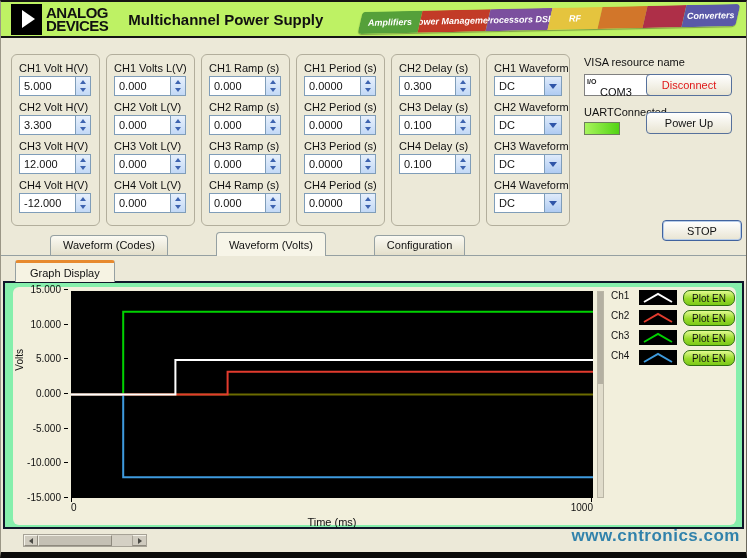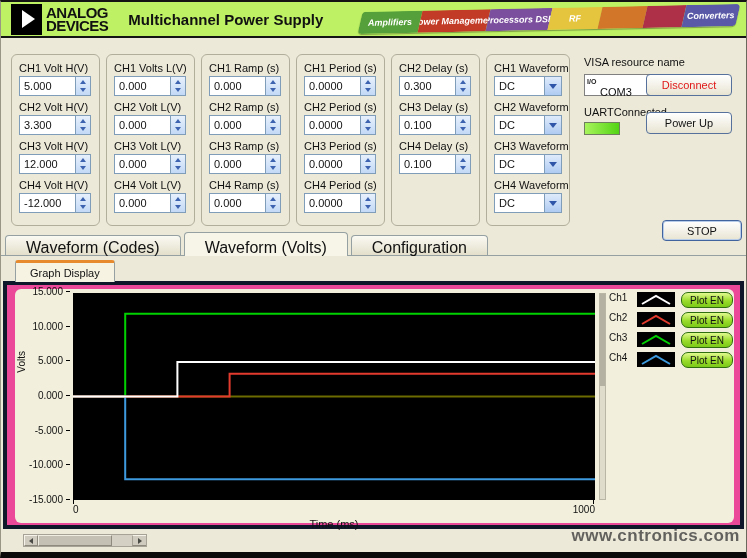--- a/index.html
+++ b/index.html
@@ -51,29 +51,29 @@
   .led { position: absolute; left: 8px; top: 68px; width: 36px; height: 13px;
     background: linear-gradient(90deg, #A8F45C, #52D414); border: 1px solid #6E7E5E; }
   .xp-btn { background: linear-gradient(#FFFFFF, #E8E4D2); border: 1px solid #56719C; border-radius: 4px;
     font-size: 11px; display: flex; align-items: center; justify-content: center; cursor: default; }
   .disconnect-btn { position: absolute; right: 8px; top: 20px; width: 86px; height: 22px; color: #E01818; }
   .powerup-btn { position: absolute; right: 8px; top: 58px; width: 86px; height: 22px; }
   
   .tabstrip { position: relative; margin-top: 2px; height: 24px; border-bottom: 1px solid #95A0A2;
     display: flex; align-items: flex-end; gap: 3px; padding-left: 4px; }
   .tab { background: linear-gradient(#FBFAF3, #E3DFCB); border: 1px solid #95A0A2; border-bottom: none;
-    border-radius: 4px 4px 0 0; font-size: 16px; padding: 3px 20px 0; height: 20px; }
+    border-radius: 4px 4px 0 0; font-size: 11px; padding: 3px 12px 0; height: 20px; margin-left: 45px; }
   .tab.active { background: #F7F5E8; height: 24px; padding-top: 6px; margin-bottom: -1px; z-index: 2; position: relative; }
   .stop-btn { position: absolute; right: 4px; bottom: 14px; width: 80px; height: 21px;
     box-shadow: inset 0 0 0 1px #B6CCE8; border-color: #41639E; }
   
   .content { position: relative; height: 292px; }
   .subtab { display: inline-block; margin: 4px 0 0 14px; background: #F6F3E3; border: 1px solid #95A0A2; border-bottom: none;
     border-top: 3px solid #E78A2E; border-radius: 3px 3px 0 0; font-size: 11px; padding: 4px 14px 3px; position: relative; z-index: 2; }
-  .subpanel { position: relative; border: 4px solid #0f172a; background: #ec4899; height: 248px; margin: -1px 2px 0 2px; }
+  .subpanel { position: relative; border: 2px solid #0f172a; background: #86efac; height: 248px; margin: -1px 2px 0 2px; }
   .graph-widget { position: absolute; left: 8px; top: 4px; right: 6px; bottom: 2px; background: #F2EFDC; border-radius: 6px; }
   .ylabel { position: absolute; left: 1px; top: 62px; writing-mode: vertical-rl; transform: rotate(180deg); font-size: 10px; }
   .yticks { position: absolute; left: 0; top: -3px; width: 55px; height: 219px;
     display: flex; flex-direction: column; justify-content: space-between; }
   .ytick-row { display: flex; justify-content: flex-end; align-items: center; gap: 3px; font-size: 10px; }
   .ydash { width: 4px; height: 1px; background: #000; }
   .plot { position: absolute; left: 58px; top: 4px; width: 522px; height: 207px; background: #000; }
   .plot svg { display: block; width: 100%; height: 100%; }
   .xtick-dash { position: absolute; width: 1px; height: 4px; background: #000; top: 211px; }
   .xticks { position: absolute; left: 58px; top: 215px; width: 522px; display: flex; justify-content: space-between; font-size: 10px; }
@@ -88,21 +88,21 @@
     border: 1px solid #2E6E0E; border-radius: 7px; font-size: 10px; display: flex; align-items: center; justify-content: center; }
   
   .h-scrollbar { position: absolute; left: 22px; top: 278px; width: 124px; height: 13px;
     display: flex; background: #D4D0C4; border: 1px solid #A6A296; }
   .sb-btn { width: 14px; flex: none; background: #CFCBBF; display: flex; align-items: center; justify-content: center;
     border: 1px solid; border-color: #F5F3EA #8E8A7E #8E8A7E #F5F3EA; }
   .sb-thumb { width: 74px; flex: none; background: #C4C0B4; border: 1px solid; border-color: #EFEDE2 #8E8A7E #8E8A7E #EFEDE2; }
   .tri-l { width: 0; height: 0; border-top: 3px solid transparent; border-bottom: 3px solid transparent; border-right: 4px solid #4A4A44; }
   .tri-r { width: 0; height: 0; border-top: 3px solid transparent; border-bottom: 3px solid transparent; border-left: 4px solid #4A4A44; }
   .watermark { position: absolute; right: 6px; top: 270px; font-size: 17px; font-weight: 700;
-    color: #404040; opacity: 0.8; letter-spacing: 0.5px; }
+    color: #0369a1; opacity: 0.8; letter-spacing: 0.5px; }
 </style>
 </head>
 <body>
 
 <div class="window">
 
   <div class="header">
     <div class="adi-logo">
         <div class="adi-tri"></div>
       </div>

